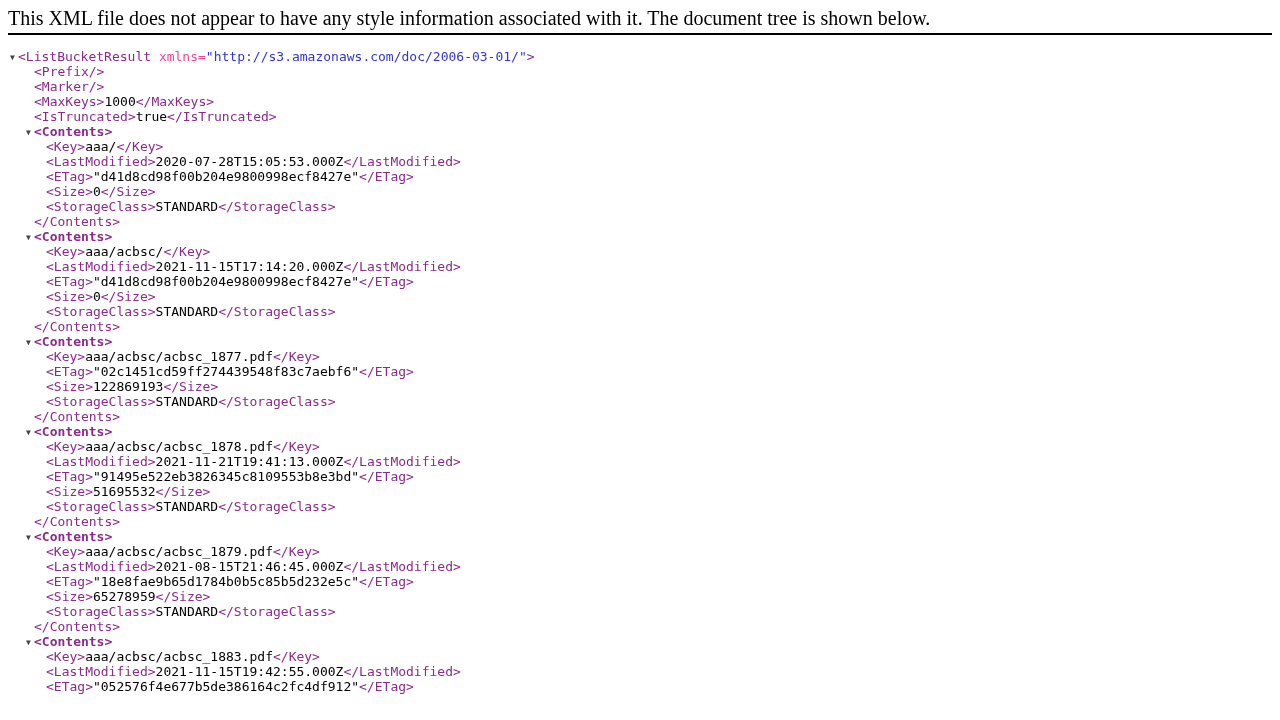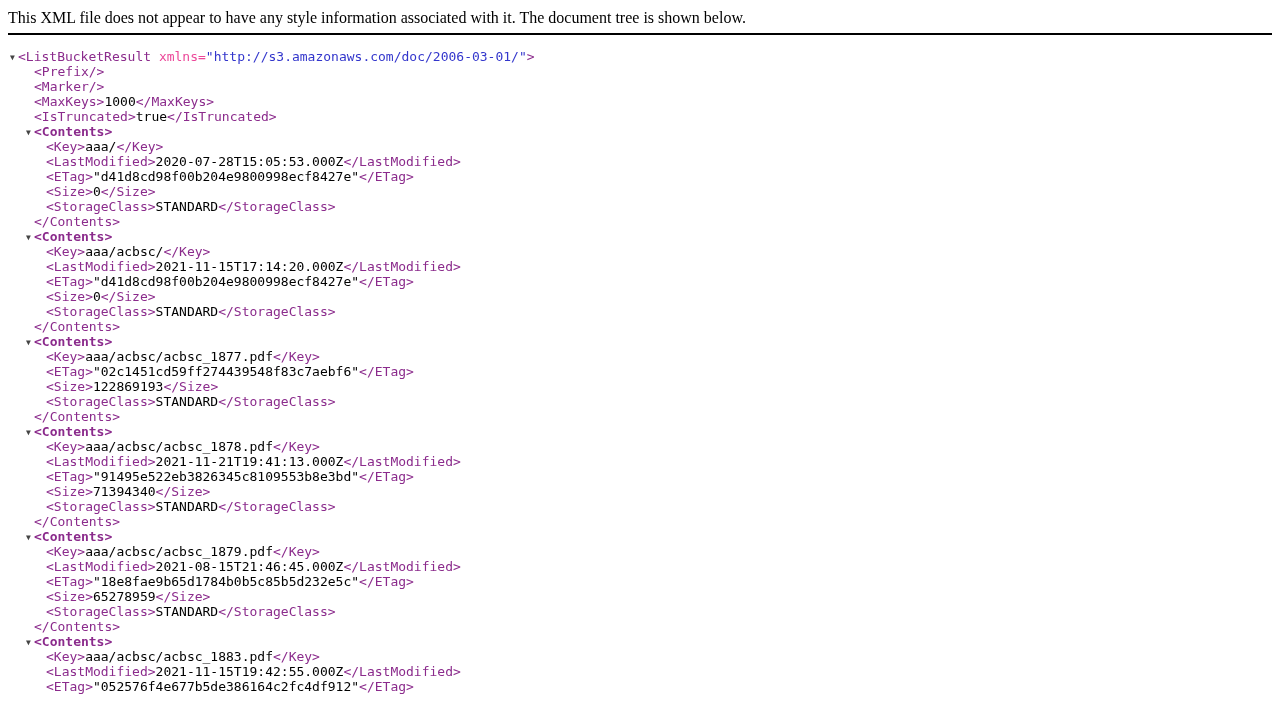--- a/index.html
+++ b/index.html
@@ -15,21 +15,21 @@
   #page {
     margin: 8px;
   }
   #header {
     padding: 2px 0 7px 0;
     border-bottom: 2px solid #000000;
   }
   #header p {
     margin: 0;
     font-family: "Liberation Serif", "DejaVu Serif", serif;
-    font-size: 16px;
+    font-size: 20px;
     line-height: 16px;
     color: #000000;
   }
   #tree {
     margin-top: 14px;
     font-family: "DejaVu Sans Mono", "Liberation Mono", monospace;
     font-size: 13px;
     line-height: 15px;
     color: #000000;
   }
@@ -91,21 +91,21 @@
     <div class="line lvl2"><span class="tag">&lt;Key&gt;</span><span class="text">aaa/acbsc/acbsc_1877.pdf</span><span class="tag">&lt;/Key&gt;</span></div>
     <div class="line lvl2"><span class="tag">&lt;ETag&gt;</span><span class="text">"02c1451cd59ff274439548f83c7aebf6"</span><span class="tag">&lt;/ETag&gt;</span></div>
     <div class="line lvl2"><span class="tag">&lt;Size&gt;</span><span class="text">122869193</span><span class="tag">&lt;/Size&gt;</span></div>
     <div class="line lvl2"><span class="tag">&lt;StorageClass&gt;</span><span class="text">STANDARD</span><span class="tag">&lt;/StorageClass&gt;</span></div>
     <div class="line lvl1"><span class="tag">&lt;/Contents&gt;</span></div>
 
     <div class="line lvl1e"><span class="expander">▼</span><span class="tag">&lt;Contents&gt;</span></div>
     <div class="line lvl2"><span class="tag">&lt;Key&gt;</span><span class="text">aaa/acbsc/acbsc_1878.pdf</span><span class="tag">&lt;/Key&gt;</span></div>
     <div class="line lvl2"><span class="tag">&lt;LastModified&gt;</span><span class="text">2021-11-21T19:41:13.000Z</span><span class="tag">&lt;/LastModified&gt;</span></div>
     <div class="line lvl2"><span class="tag">&lt;ETag&gt;</span><span class="text">"91495e522eb3826345c8109553b8e3bd"</span><span class="tag">&lt;/ETag&gt;</span></div>
-    <div class="line lvl2"><span class="tag">&lt;Size&gt;</span><span class="text">71394340</span><span class="tag">&lt;/Size&gt;</span></div>
+    <div class="line lvl2"><span class="tag">&lt;Size&gt;</span><span class="text">51695532</span><span class="tag">&lt;/Size&gt;</span></div>
     <div class="line lvl2"><span class="tag">&lt;StorageClass&gt;</span><span class="text">STANDARD</span><span class="tag">&lt;/StorageClass&gt;</span></div>
     <div class="line lvl1"><span class="tag">&lt;/Contents&gt;</span></div>
 
     <div class="line lvl1e"><span class="expander">▼</span><span class="tag">&lt;Contents&gt;</span></div>
     <div class="line lvl2"><span class="tag">&lt;Key&gt;</span><span class="text">aaa/acbsc/acbsc_1879.pdf</span><span class="tag">&lt;/Key&gt;</span></div>
     <div class="line lvl2"><span class="tag">&lt;LastModified&gt;</span><span class="text">2021-08-15T21:46:45.000Z</span><span class="tag">&lt;/LastModified&gt;</span></div>
     <div class="line lvl2"><span class="tag">&lt;ETag&gt;</span><span class="text">"18e8fae9b65d1784b0b5c85b5d232e5c"</span><span class="tag">&lt;/ETag&gt;</span></div>
     <div class="line lvl2"><span class="tag">&lt;Size&gt;</span><span class="text">65278959</span><span class="tag">&lt;/Size&gt;</span></div>
     <div class="line lvl2"><span class="tag">&lt;StorageClass&gt;</span><span class="text">STANDARD</span><span class="tag">&lt;/StorageClass&gt;</span></div>
     <div class="line lvl1"><span class="tag">&lt;/Contents&gt;</span></div>

